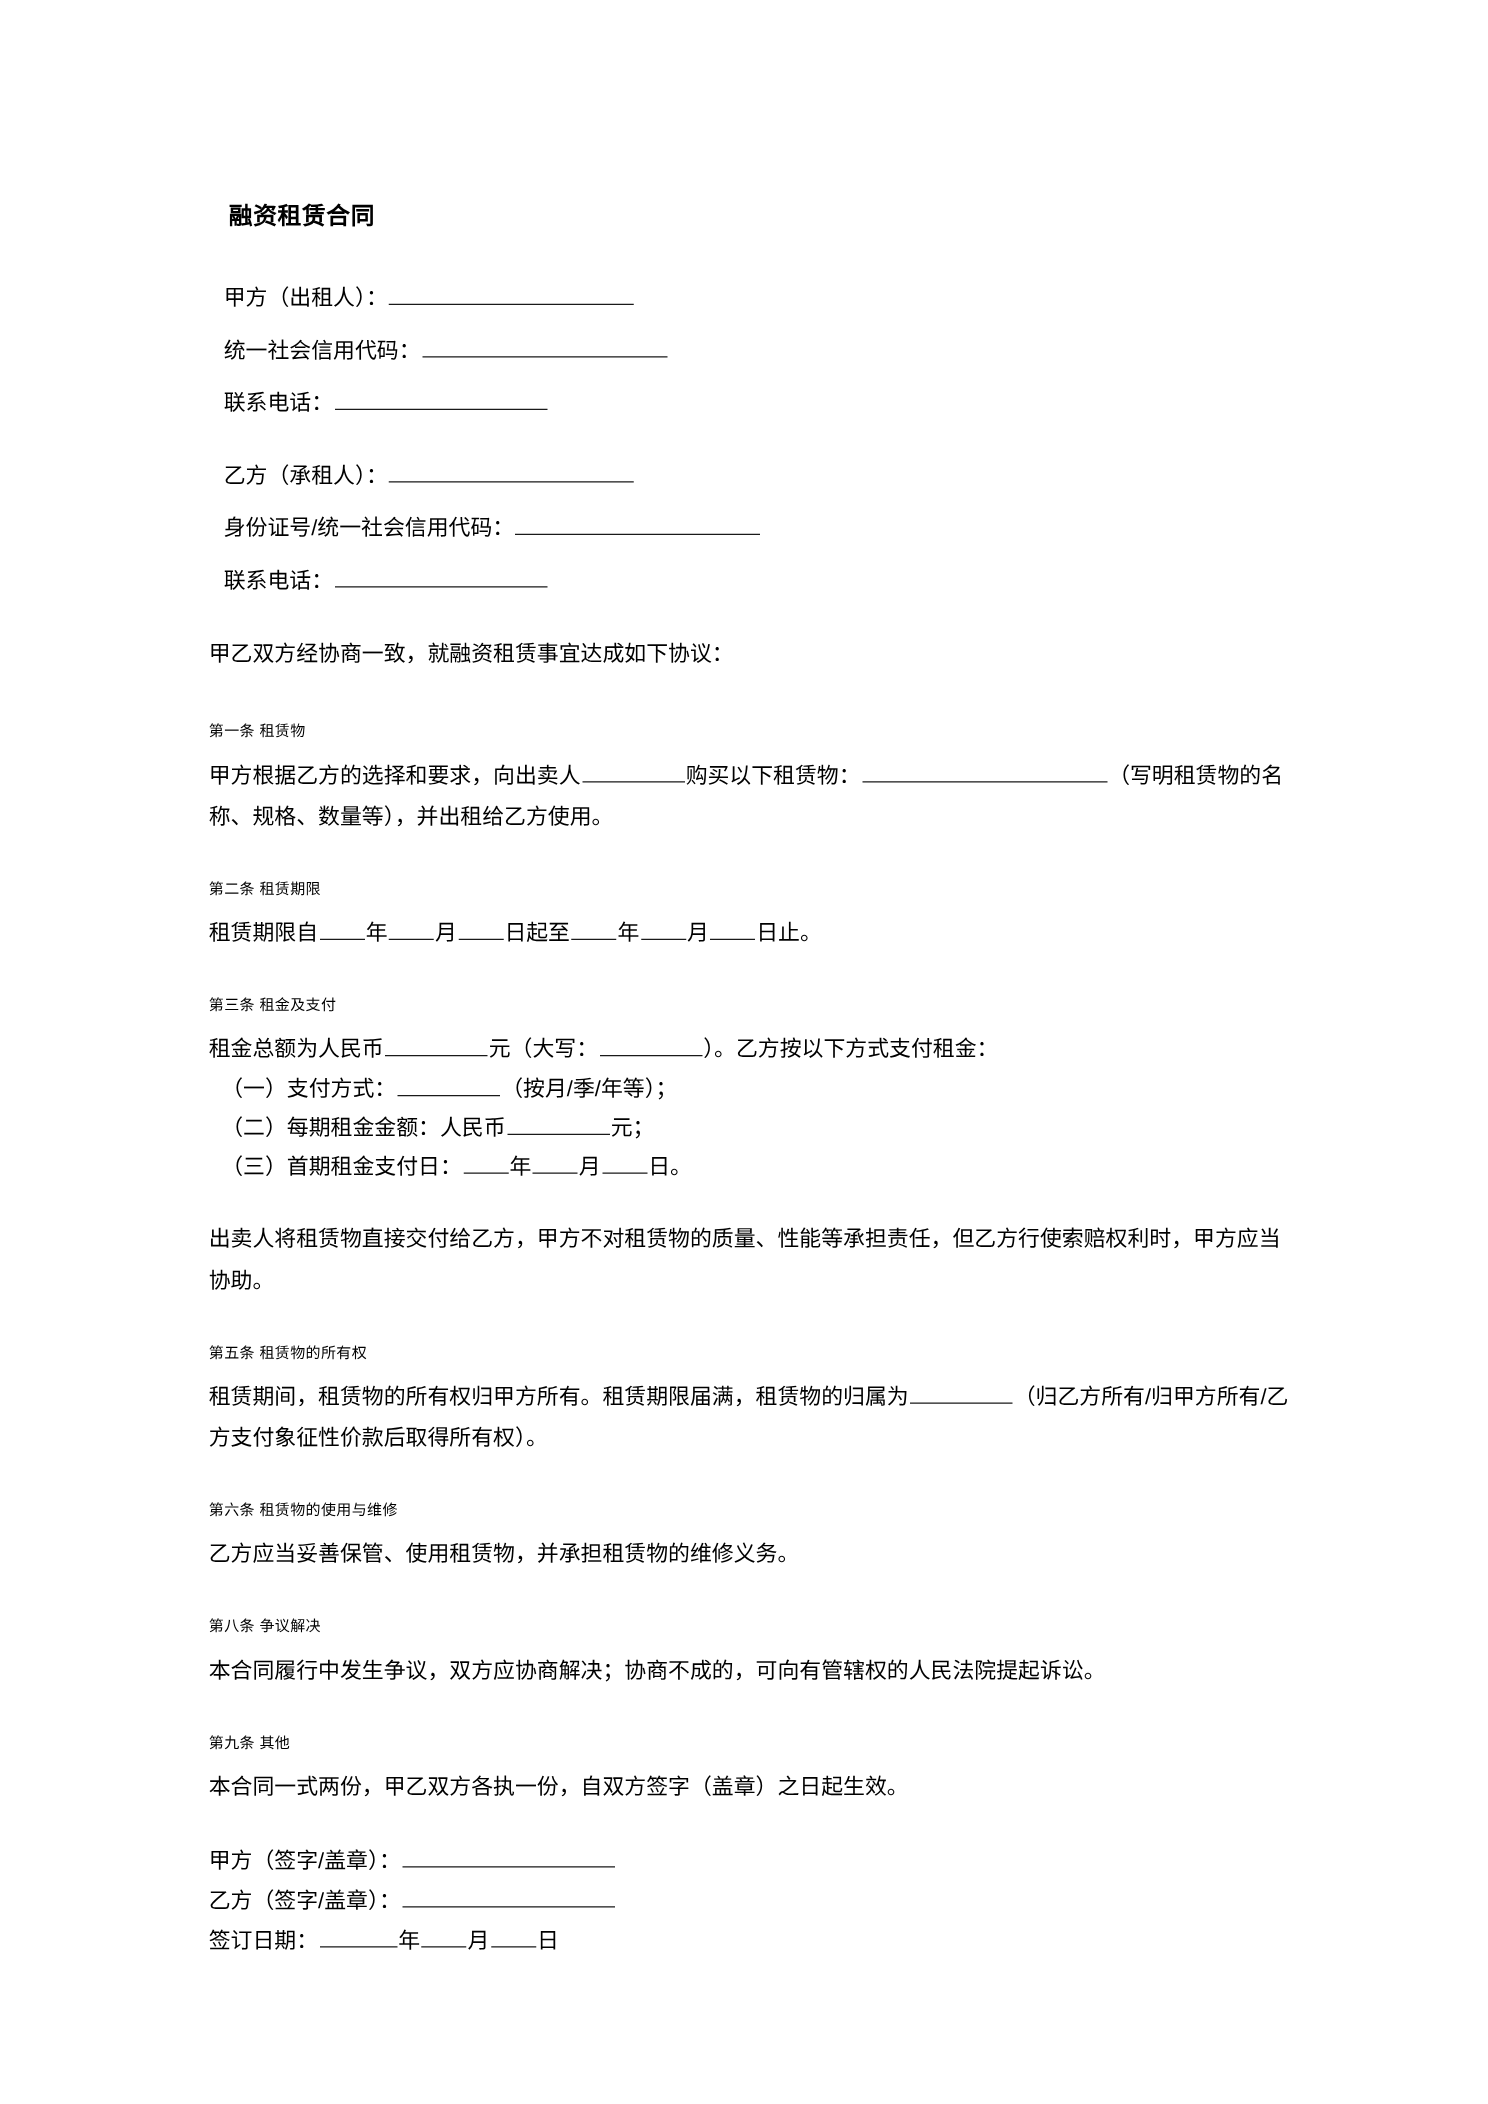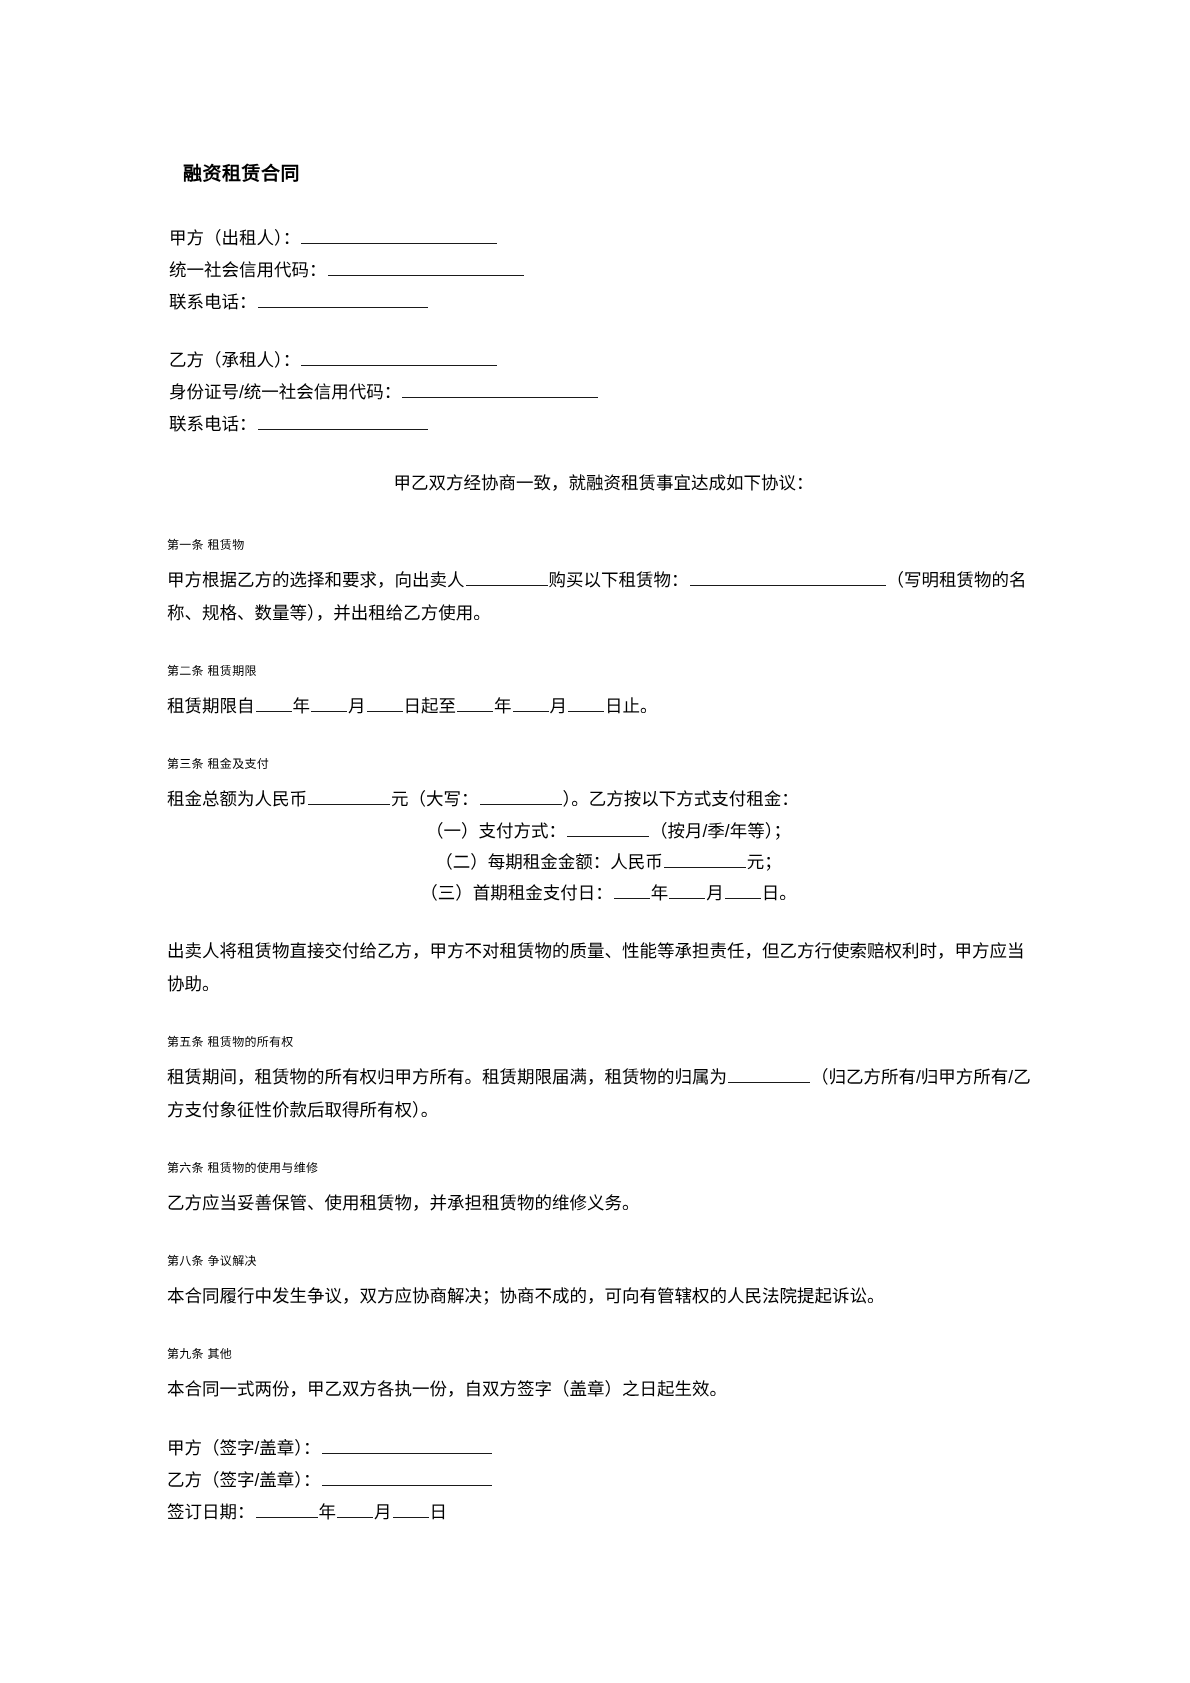--- a/index.html
+++ b/index.html
@@ -27,49 +27,47 @@
     letter-spacing: 0.5px;
     margin: 0 0 34px 16px;
     line-height: 1.5;
   }
   .party-block {
     margin: 0 0 28px 0;
   }
   .line {
     font-size: 17.5px;
     line-height: 30px;
-    margin: 2px;
+    margin: 12px;
     white-space: nowrap;
   }
   .para {
     font-size: 17.5px;
     line-height: 33px;
     margin: 0;
   }
   .intro {
     margin: 0 0 30px 0;
-    text-align: center;
   }
   .section {
     margin: 0 0 26px 0;
   }
   .section-heading {
     font-size: 12px;
     font-weight: normal;
     line-height: 30px;
     margin: 0 0 4px 0;
     letter-spacing: 0.3px;
   }
   .sub-item {
     font-size: 17.5px;
     line-height: 31px;
     margin: 0;
     padding-left: 10px;
     white-space: nowrap;
-    text-align: center;
   }
   .blank {
     display: inline-block;
     border-bottom: 1.6px solid #1a1a1a;
     vertical-align: baseline;
     height: 1.05em;
     margin: 0 1px;
   }
   .b-xs { width: 36px; }
   .b-sm { width: 62px; }

